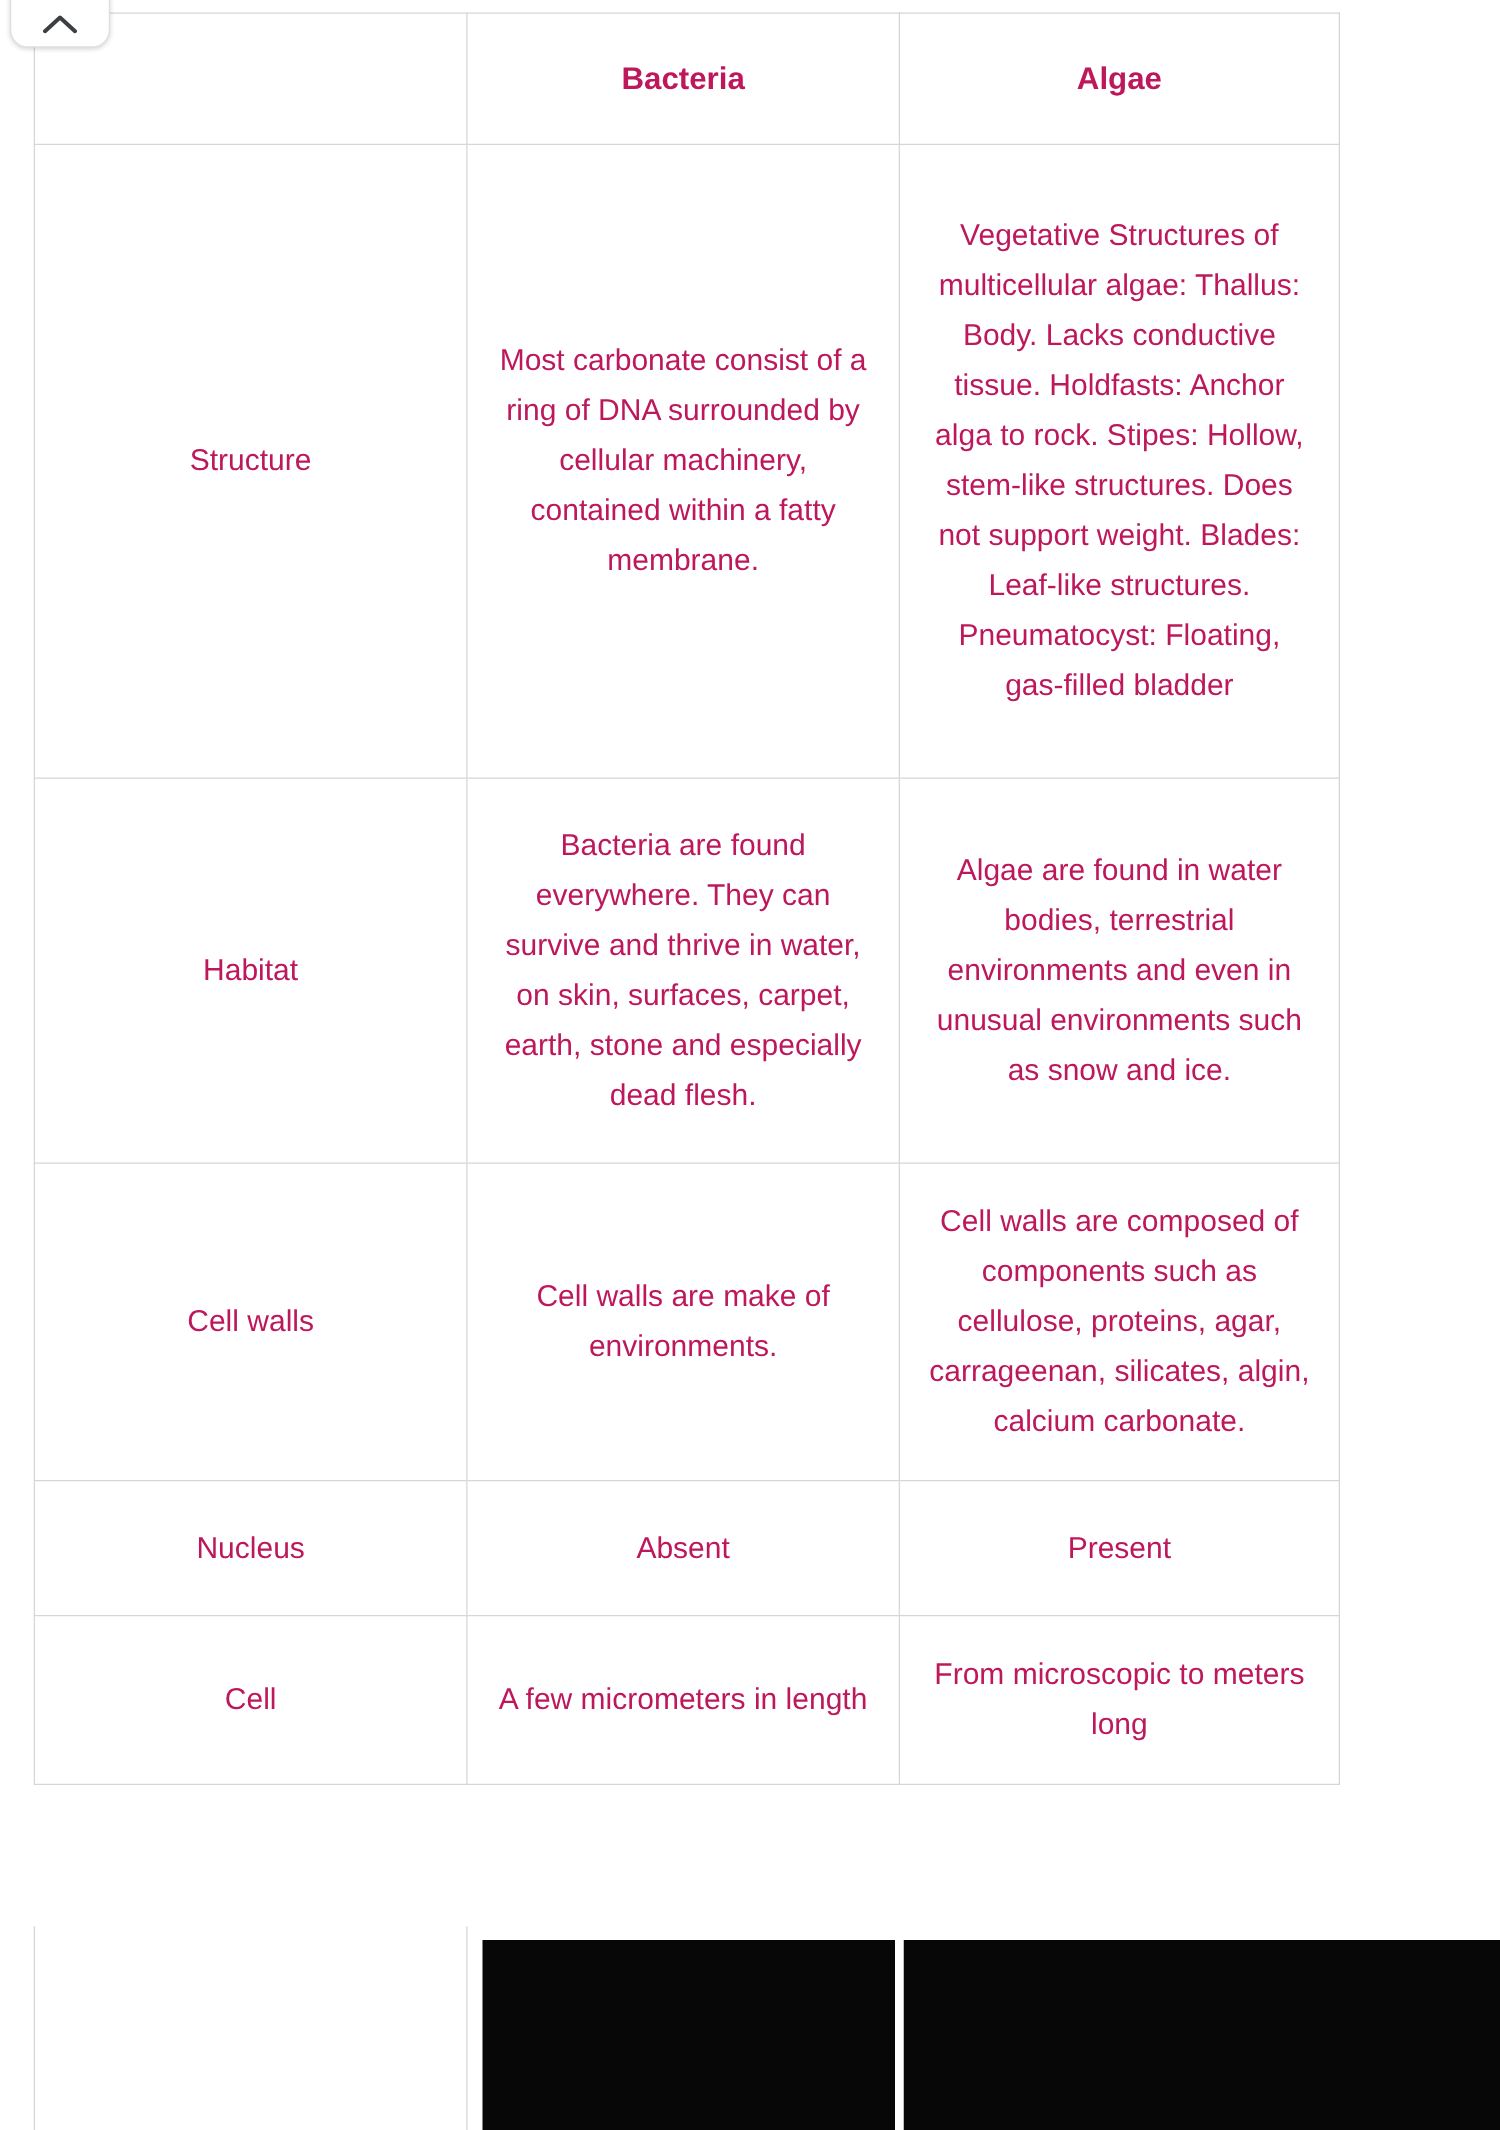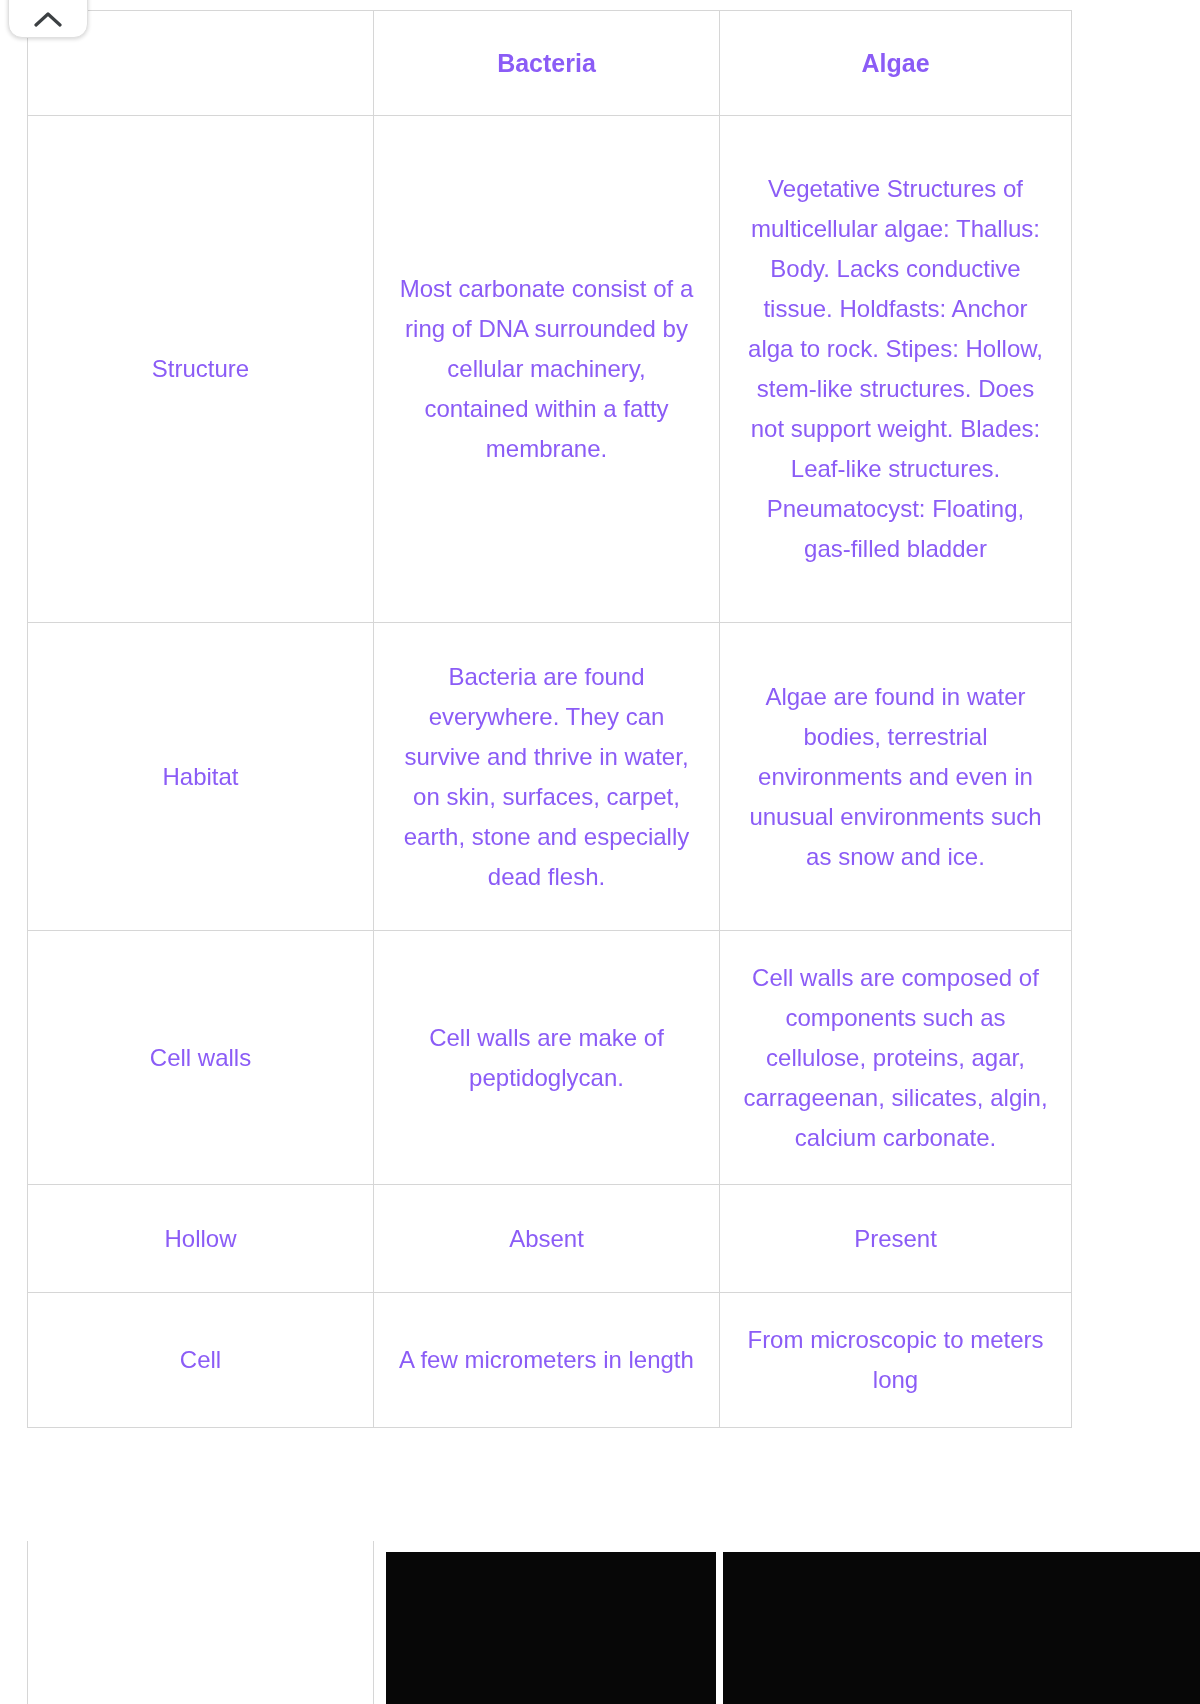--- a/index.html
+++ b/index.html
@@ -35,21 +35,21 @@
   .cmp-table col.c1 { width: 346px; }
   .cmp-table col.c2 { width: 346px; }
   .cmp-table col.c3 { width: 352px; }
   .cmp-table th, .cmp-table td {
     border: 1px solid #d6d6d6;
     background: #ffffff;
     text-align: center;
     vertical-align: middle;
     font-size: 24px;
     line-height: 40px;
-    color: #8b5cf6;
+    color: #be185d;
     padding: 14px 22px;
     word-wrap: break-word;
   }
   .cmp-table th { font-weight: 700; font-size: 25px; }
   tr.r-head th { height: 105px; }
   tr.r1 td { height: 507px; }
   tr.r2 td { height: 308px; }
   tr.r3 td { height: 102px; }
   tr.r4 td { height: 254px; }
   tr.r5 td { height: 108px; }
@@ -98,25 +98,25 @@
         <td>Most carbonate consist of a ring of DNA surrounded by cellular machinery, contained within a fatty membrane.</td>
         <td>Vegetative Structures of multicellular algae: Thallus: Body. Lacks conductive tissue. Holdfasts: Anchor alga to rock. Stipes: Hollow, stem-like structures. Does not support weight. Blades: Leaf-like structures. Pneumatocyst: Floating, gas-filled bladder</td>
       </tr>
       <tr class="r2">
         <td>Habitat</td>
         <td>Bacteria are found everywhere. They can survive and thrive in water, on skin, surfaces, carpet, earth, stone and especially dead flesh.</td>
         <td>Algae are found in water bodies, terrestrial environments and even in unusual environments such as snow and ice.</td>
       </tr>
       <tr class="r4">
         <td>Cell walls</td>
-        <td>Cell walls are make of peptidoglycan.</td>
+        <td>Cell walls are make of environments.</td>
         <td>Cell walls are composed of components such as cellulose, proteins, agar, carrageenan, silicates, algin, calcium carbonate.</td>
       </tr>
       <tr class="r5">
-        <td>Hollow</td>
+        <td>Nucleus</td>
         <td>Absent</td>
         <td>Present</td>
       </tr>
       <tr class="r6">
         <td>Cell</td>
         <td>A few micrometers in length</td>
         <td>From microscopic to meters long</td>
       </tr>
     </tbody>
   </table>

